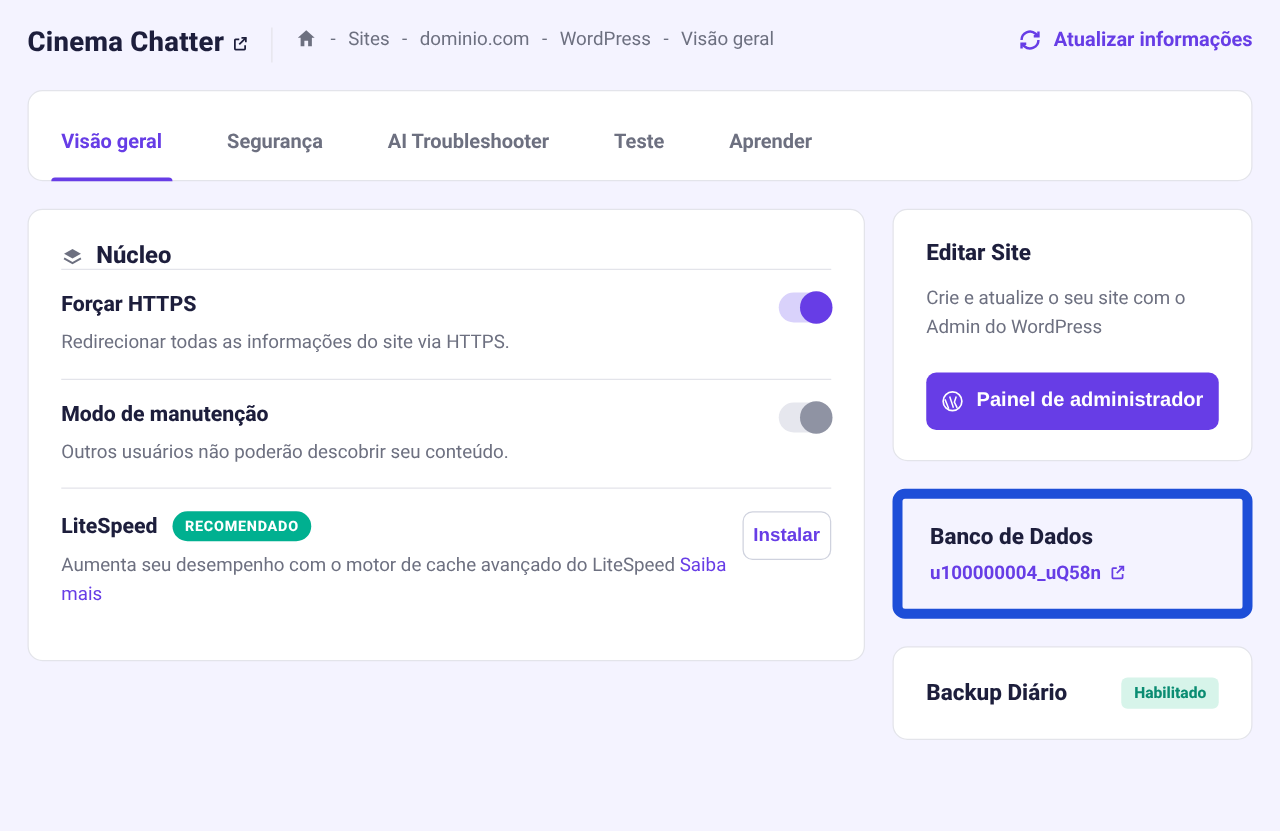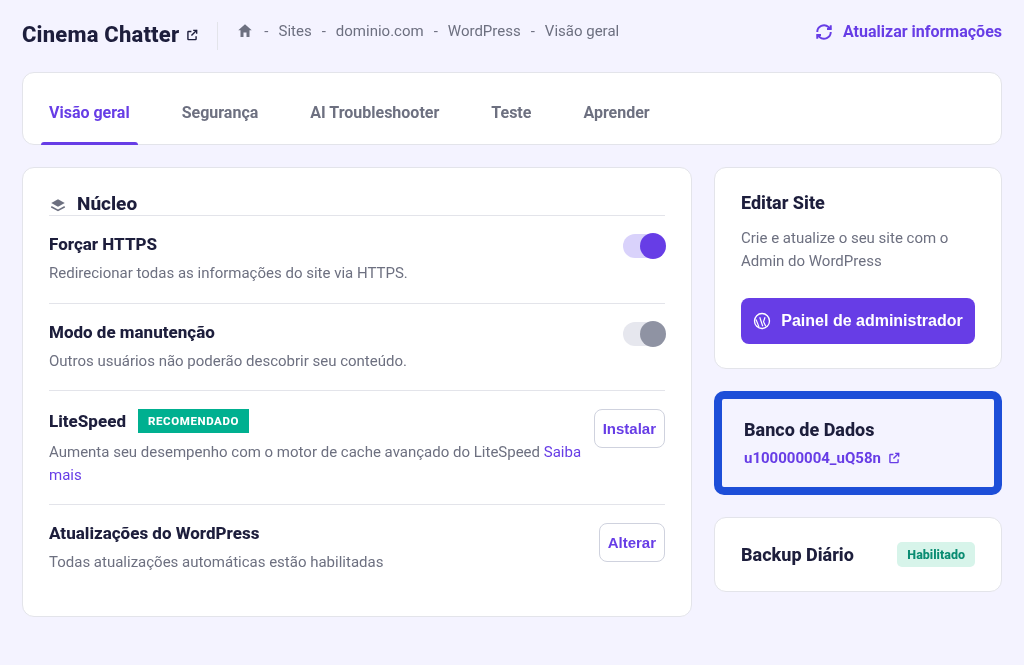--- a/index.html
+++ b/index.html
@@ -160,21 +160,21 @@
     width:26px;height:26px;border-radius:50%;background:#8f93a3;
   }
 
   .pill{
     background:var(--green);
     color:#fff;
     font-size:11.5px;
     font-weight:800;
     letter-spacing:.6px;
     padding:5px 10px;
-    border-radius:0;
+    border-radius:12px;
   }
   .pill-soft{
     background:var(--green-pill);
     color:#0a8c72;
     font-size:12.5px;
     font-weight:800;
     padding:5px 10px;
     border-radius:5px;
   }
 
@@ -276,29 +276,20 @@
             <span class="pill">RECOMENDADO</span>
           </div>
           <div class="desc">
             <span>Aumenta seu desempenho com o motor de cache avançado do LiteSpeed </span>
             <a href="#">Saiba mais</a>
           </div>
         </div>
         <button class="outline-btn">Instalar</button>
       </div>
 
-      <div class="setting">
-        <div class="info">
-          <div class="title-row">
-              <span class="title">Atualizações do WordPress</span>
-            </div>
-          <div class="desc">Todas atualizações automáticas estão habilitadas</div>
-        </div>
-        <button class="outline-btn">Alterar</button>
-      </div>
     </div>
   </div>
 
   <div class="col-right">
     <div class="card right-card">
       <div class="head">Editar Site</div>
       <div class="sub">Crie e atualize o seu site com o Admin do WordPress</div>
       <button class="btn-violet">
         <svg width="18" height="18" viewBox="0 0 24 24">
             <circle cx="12" cy="12" r="10" fill="none" stroke="#fff" stroke-width="1.8"></circle>

